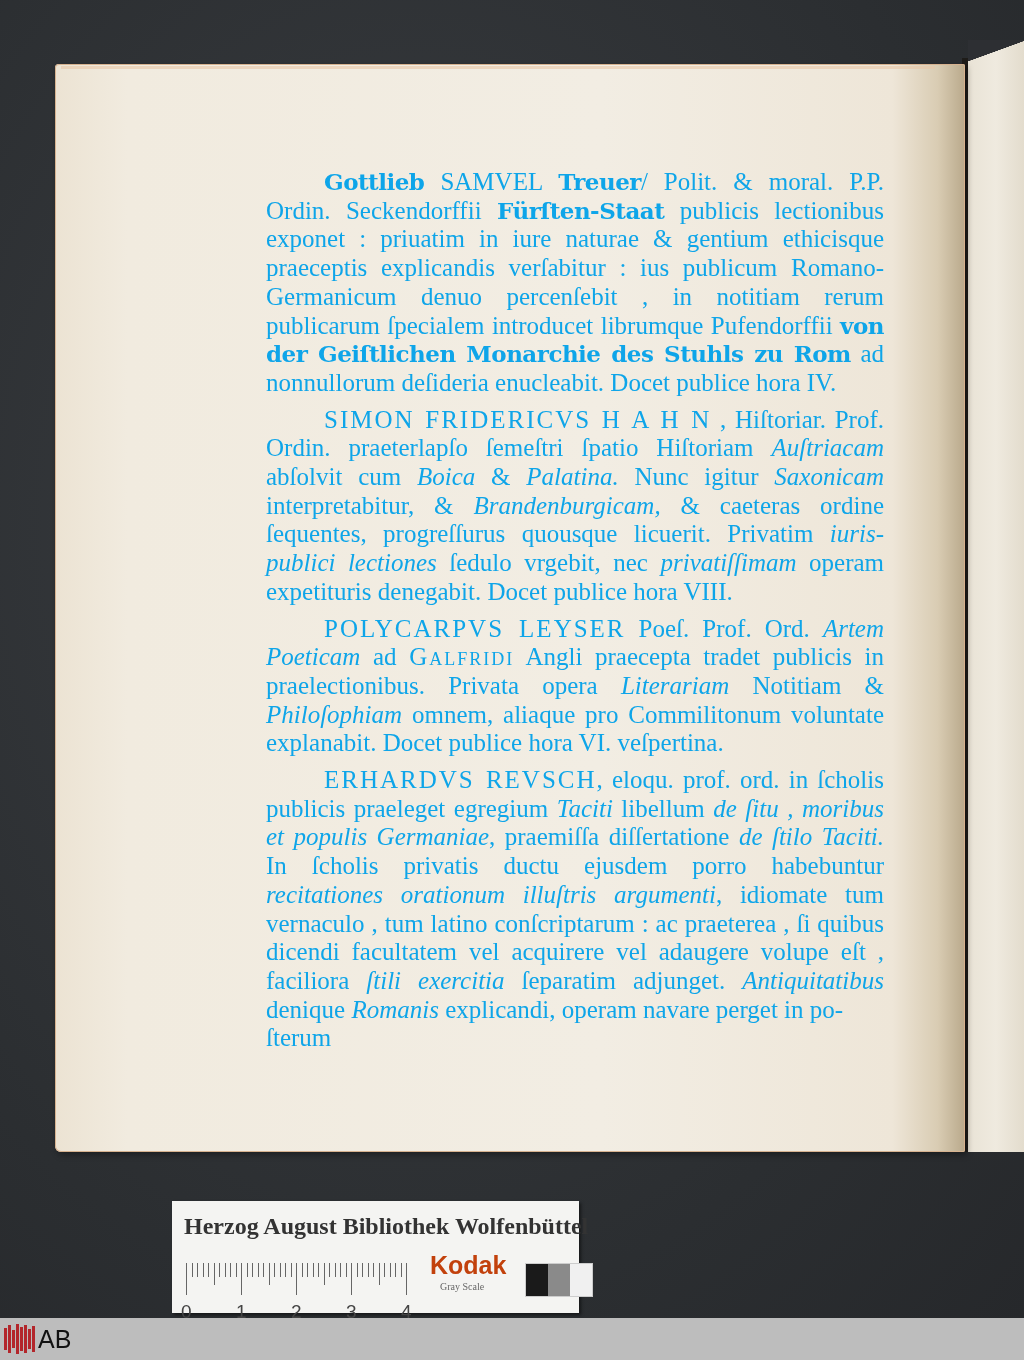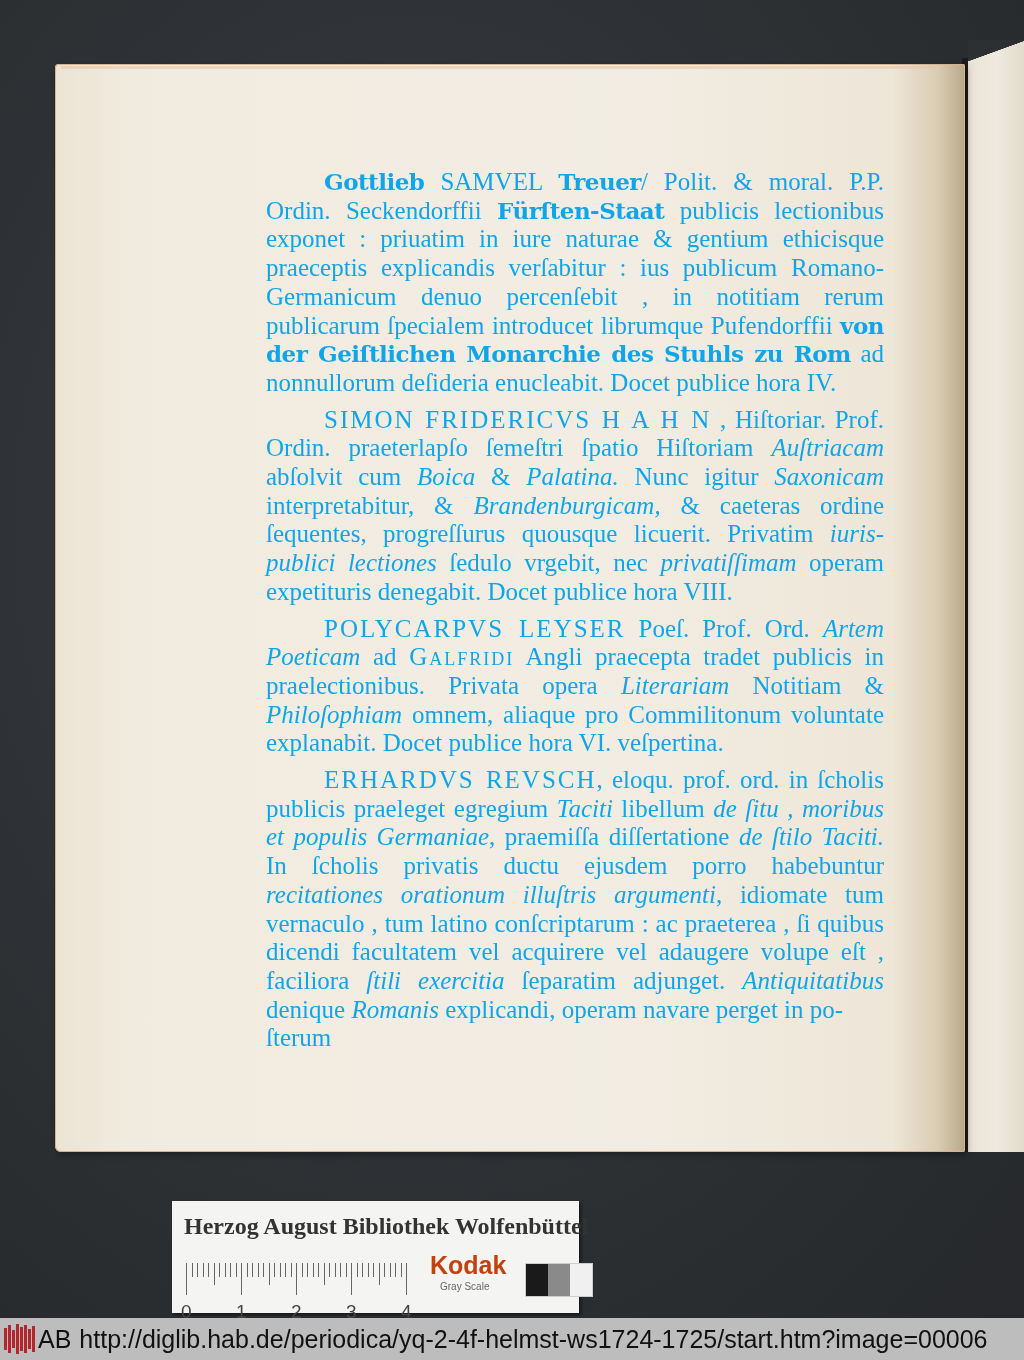--- a/index.html
+++ b/index.html
@@ -23,21 +23,21 @@
   .smallcaps { font-variant:small-caps; letter-spacing:2px; }
   i { font-style:italic; }
   .right { display:block; text-align:left; text-indent:0; }
   .label { position:absolute; left:172px; top:1170px; width:407px; height:112px; background:#f4f4f2;
     box-shadow: 2px 2px 3px rgba(0,0,0,.5); margin-top: 31px; }
   .label-title { position:absolute; left:12px; top:12px; font-family:"Liberation Serif", serif; font-weight:bold; font-size:24px; color:#333; white-space:nowrap; }
   .ruler { position:absolute; left:14px; top:52px; width:220px; height:40px; }
   .tick { position:absolute; top:10px; width:1px; background:#666; }
   .num { position:absolute; top:48px; font-family:"Liberation Sans", sans-serif; font-size:19px; color:#444; }
   .kodak { position:absolute; left:258px; top:50px; font-family:"Liberation Sans", sans-serif; font-weight:bold; font-size:25px; color:#c2410c; }
-  .gray { position:absolute; left:268px; top:80px; font-family:Liberation Sans, sans-serif; font-size:10px; color:#666; }
+  .gray { position:absolute; left:268px; top:80px; font-family:Liberation Serif, serif; font-size:10px; color:#666; }
   .swatches { position:absolute; left:353px; top:62px; display:flex; border:1px solid #ccc; }
   .sw { width:22px; height:32px; }
   .urlbar { position:absolute; left:0; top:1318px; width:1024px; height:42px; background:#bdbdbd; display:flex; align-items:center; }
   .logo { display:flex; align-items:center; margin-left:4px; height:30px; }
   .logo span { display:inline-block; width:3px; margin-right:1px; background:#b3262b; }
   .urltext { font-family:"Liberation Sans", sans-serif; font-size:25px; color:#111; margin-left:2px; white-space:nowrap; }
 </style>
 </head>
 <body>
 
@@ -121,14 +121,13 @@
       <span style="height: 22px; background: rgb(179, 38, 43);"></span>
       <span style="height: 28px; background: rgb(179, 38, 43);"></span>
       <span style="height: 18px; background: rgb(179, 38, 43);"></span>
       <span style="height: 30px; background: rgb(179, 38, 43);"></span>
       <span style="height: 24px; background: rgb(179, 38, 43);"></span>
       <span style="height: 28px; background: rgb(179, 38, 43);"></span>
       <span style="height: 20px; background: rgb(179, 38, 43);"></span>
       <span style="height: 26px; background: rgb(179, 38, 43);"></span>
     </div>
   <span class="urltext">AB</span>
-  <span class="urltext" style="margin-left:8px">http://diglib.hab.de/periodica/yq-2-4f-helmst-ws1724-1725/start.htm?image=00006</span>
 </div>
 
 </body></html>

